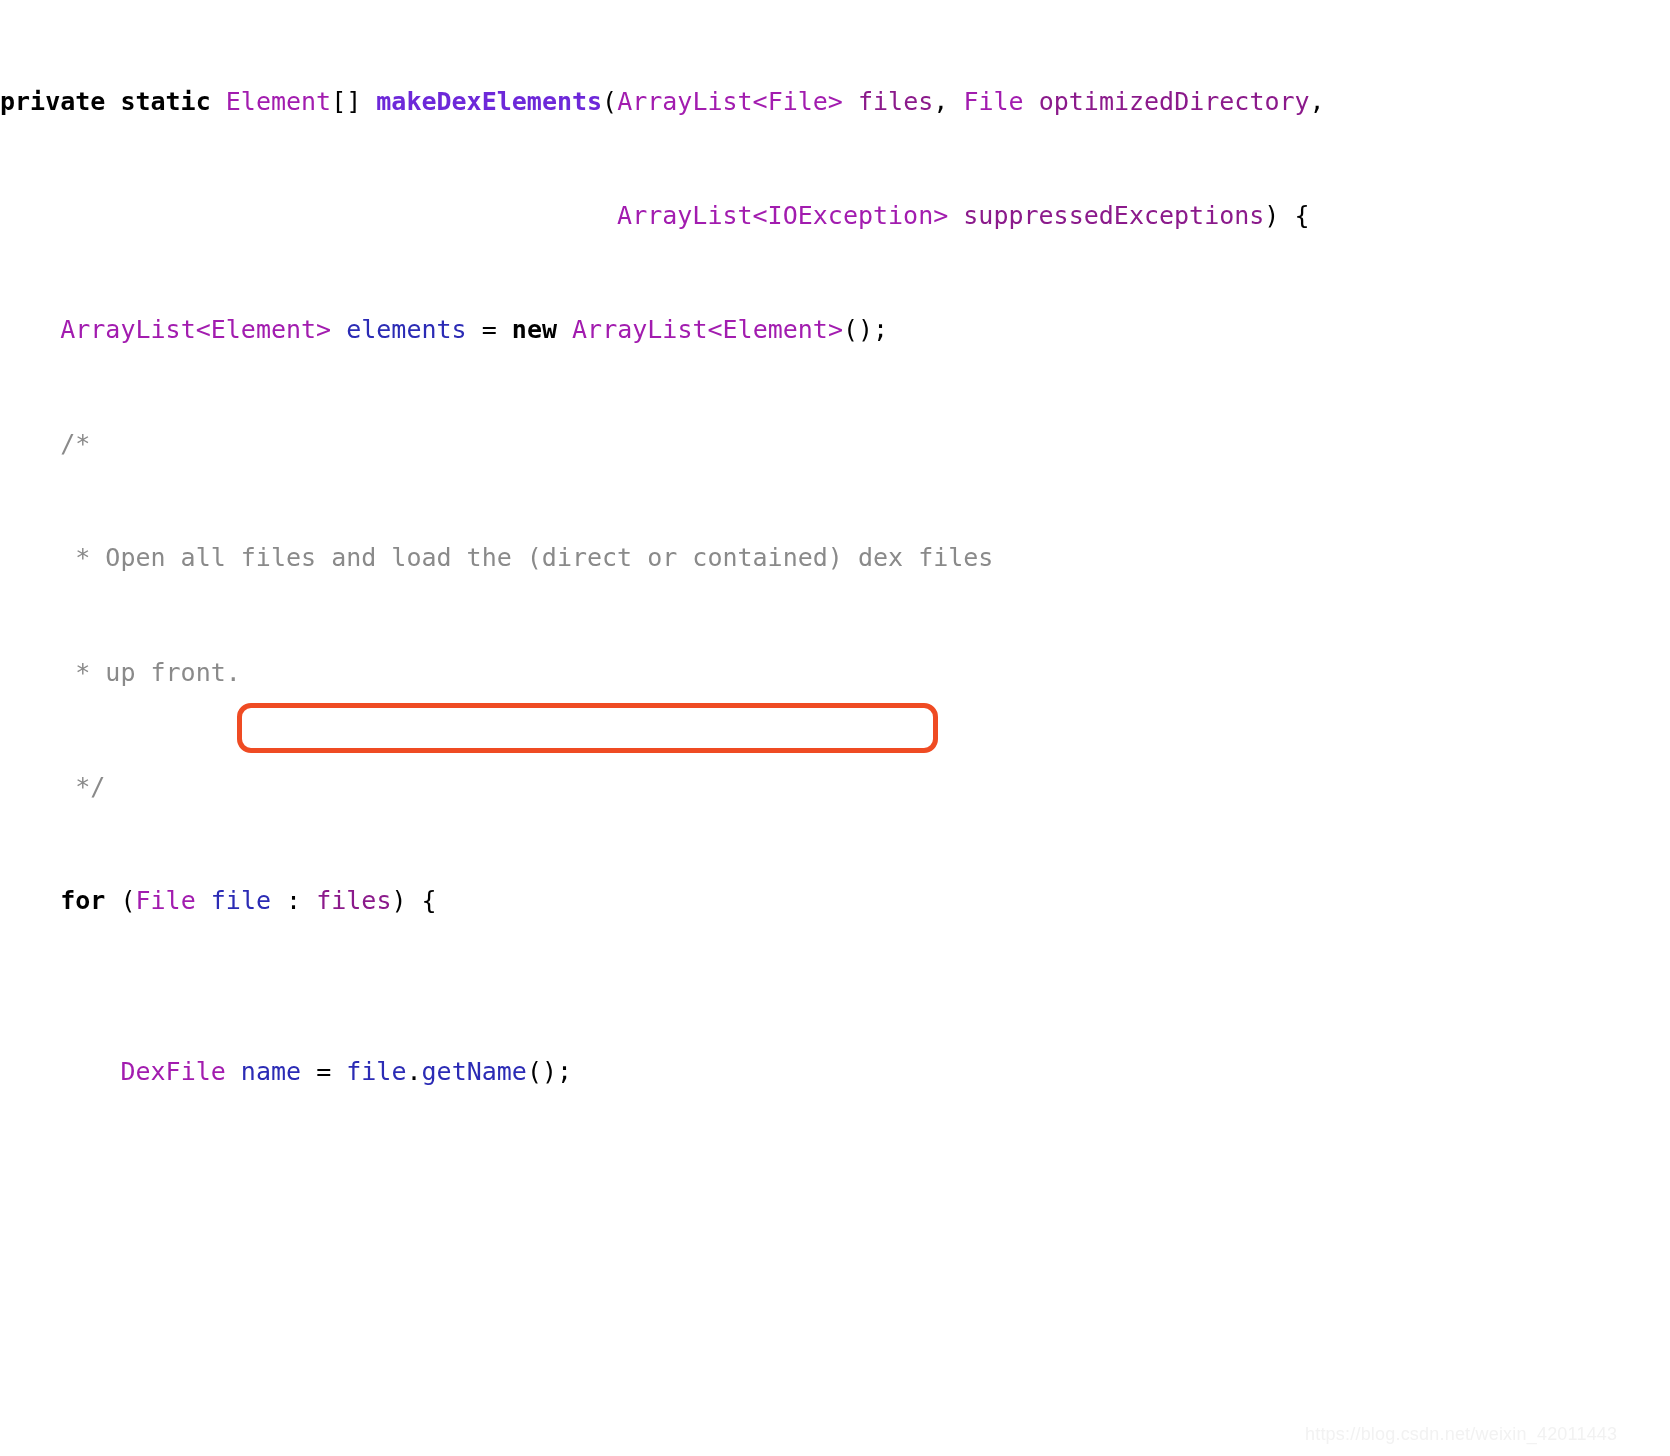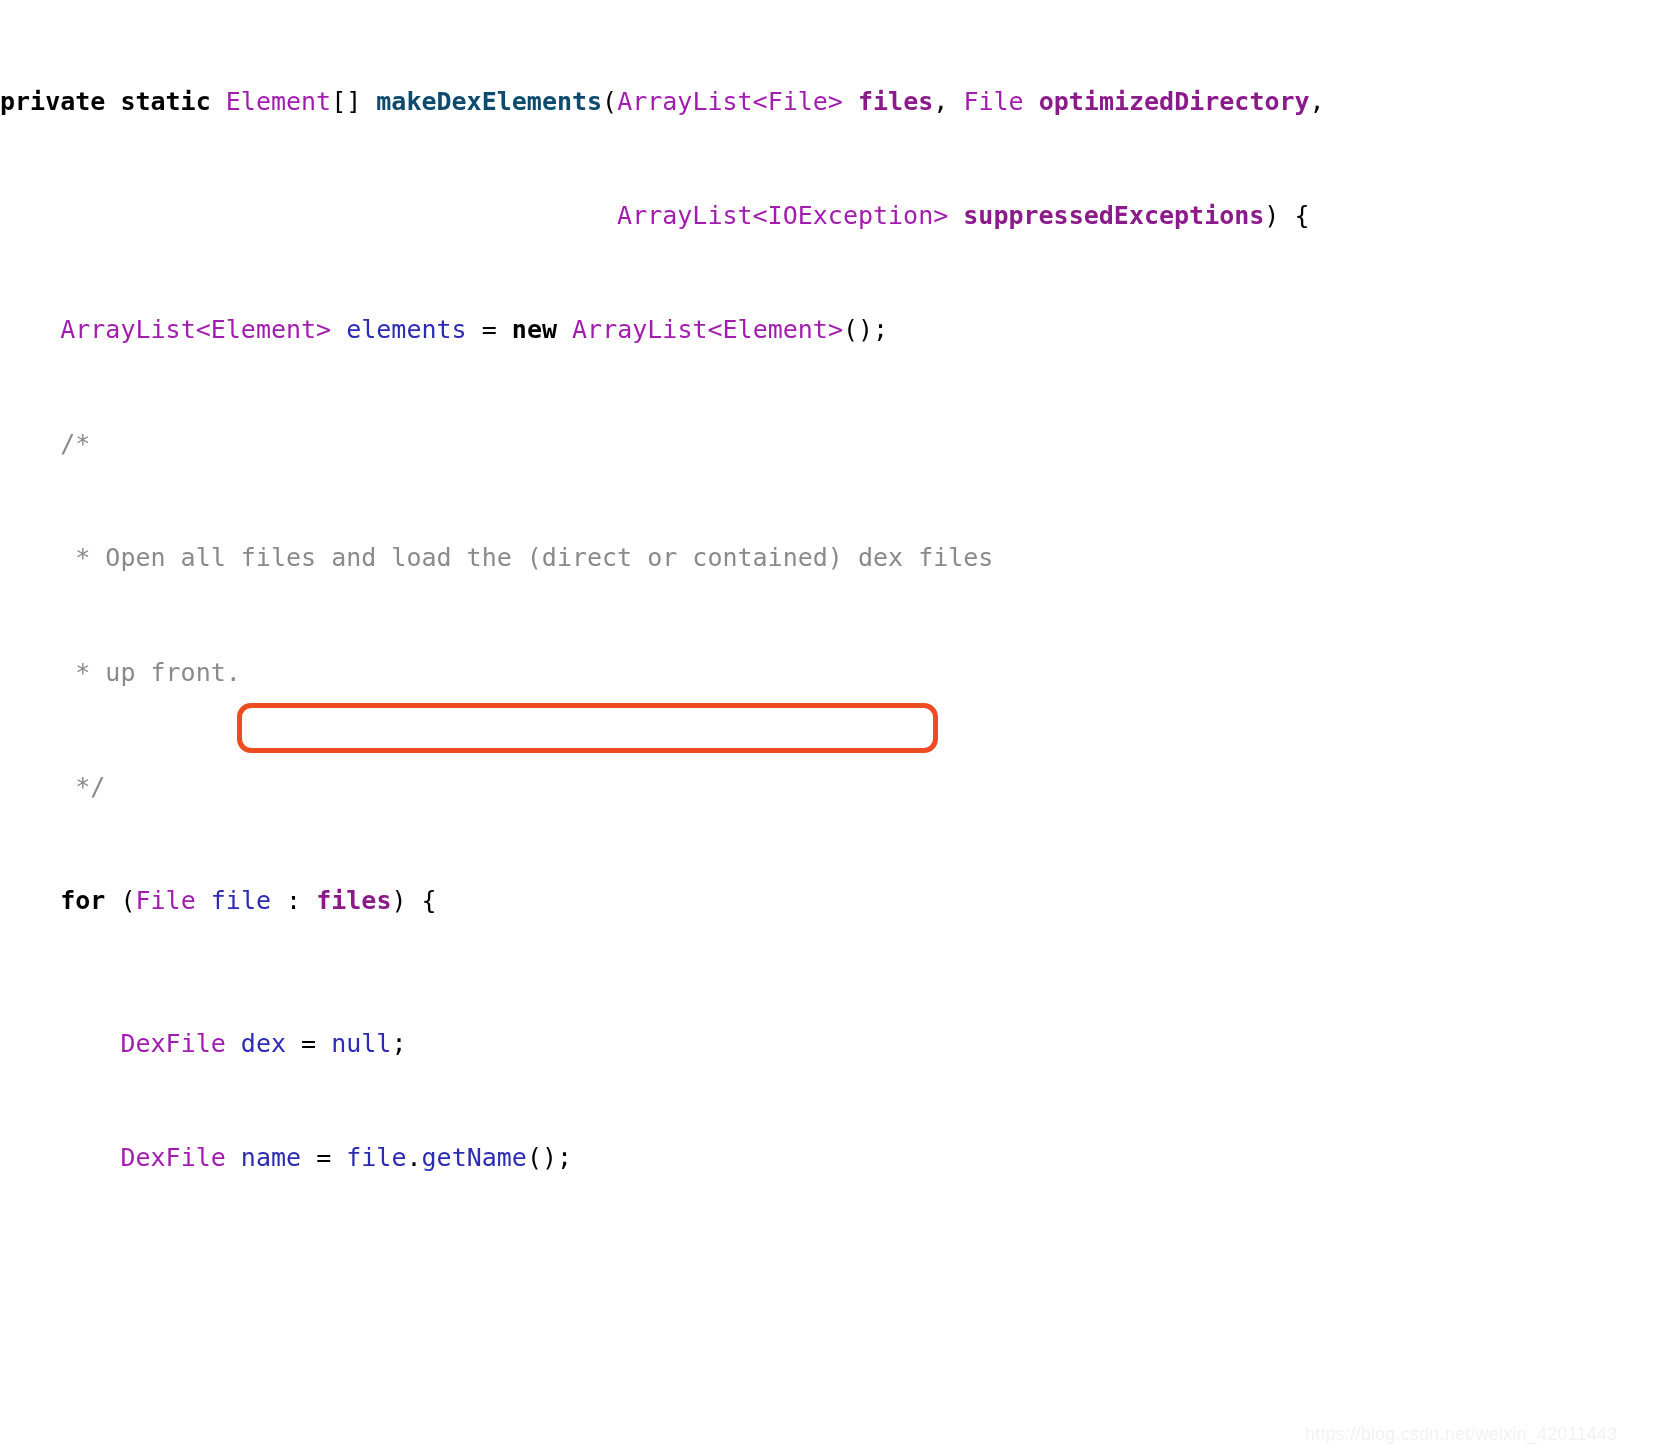--- a/index.html
+++ b/index.html
@@ -35,22 +35,22 @@
     height: 28.55px;
     white-space: pre;
   }
 
   
   .t-plain   { color: #000000; }
   .t-kw      { color: #000000; font-weight: bold; margin-top: 10px; }
   .t-type    { color: #a21caf; }
   .t-id      { color: #2b2bb5; }
   .t-method  { color: #2b2bb5; }
-  .t-declfn  { color: #0c4a6e; font-weight: bold; }
-  .t-field   { color: #8b1a8b; font-weight: bold; margin-top: 41px; }
+  .t-declfn  { color: #6d28d9; font-weight: bold; }
+  .t-field   { color: #8b1a8b; font-weight: normal; margin-top: 41px; }
   .t-cmt     { color: #8a8a8a; }
   .t-punct   { color: #000000; }
 
   
   #highlight-box {
     position: absolute;
     left: 237px;
     top: 703px;
     width: 701px;
     height: 50px;
@@ -88,21 +88,20 @@
 
   <span class="ln"><span class="t-cmt">     * Open all files and load the (direct or contained) dex files</span></span>
 
   <span class="ln"><span class="t-cmt">     * up front.</span></span>
 
   <span class="ln"><span class="t-cmt">     */</span></span>
 
   <span class="ln"><span class="t-plain">    </span><span class="t-kw">for</span><span class="t-plain"> </span><span class="t-punct">(</span><span class="t-type">File</span><span class="t-plain"> </span><span class="t-id">file</span><span class="t-plain"> </span><span class="t-punct">:</span><span class="t-plain"> </span><span class="t-field">files</span><span class="t-punct">) {</span></span>
 
 
-  <span class="ln"><span class="t-plain">        </span><span class="t-type">DexFile</span><span class="t-plain"> </span><span class="t-id">dex</span><span class="t-plain"> </span><span class="t-punct">=</span><span class="t-plain"> </span><span class="t-id">null</span><span class="t-punct">;</span></span>
 
   <span class="ln"><span class="t-plain">        </span><span class="t-type">DexFile</span><span class="t-plain"> </span><span class="t-id">name</span><span class="t-plain"> </span><span class="t-punct">=</span><span class="t-plain"> </span><span class="t-id">file</span><span class="t-punct">.</span><span class="t-method">getName</span><span class="t-punct">();</span></span>
 
   <span class="ln"> </span>
 
   
 
   
 
   

